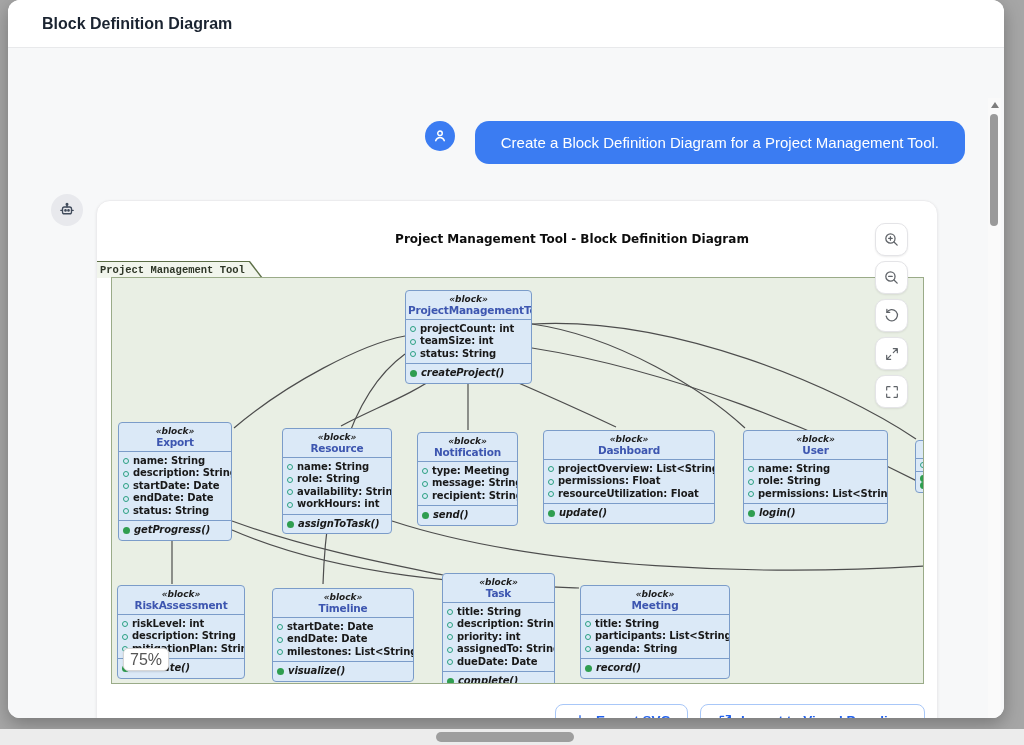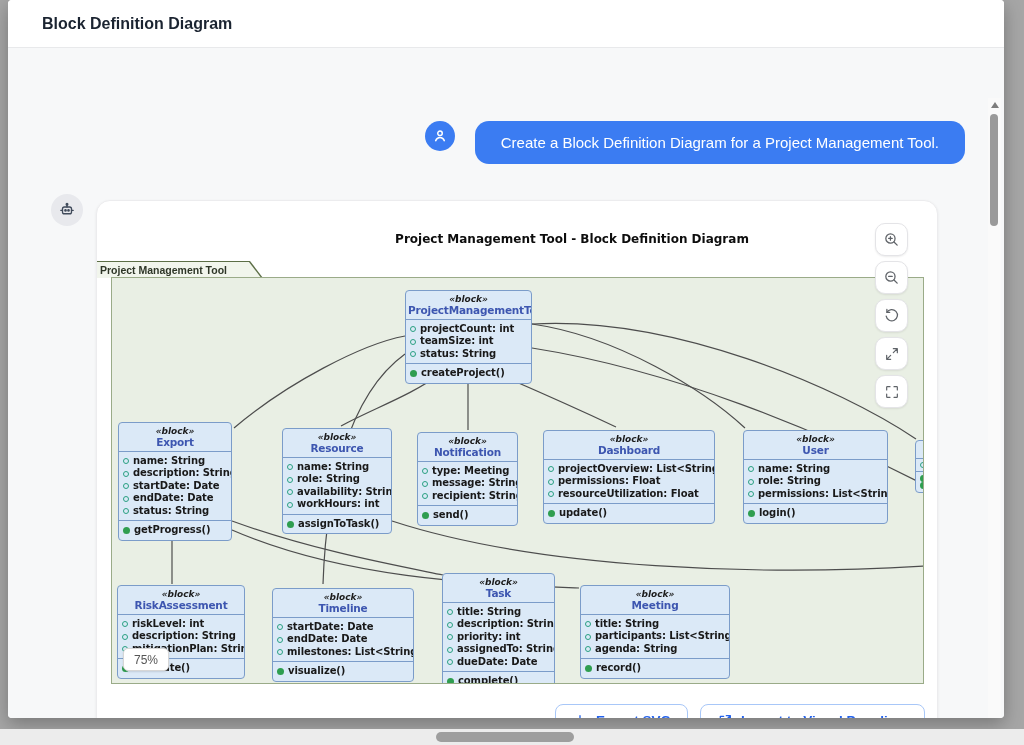--- a/index.html
+++ b/index.html
@@ -2,21 +2,21 @@
 <html style="--accent: #3b7cf2; --canvas-bg: #e9efe4; --canvas-border: #5c6e46; --block-fill: #dbe9f7; --block-border: #7b9cc9; --block-title: #3d56b0; --attr-bullet: #2aa082; --op-bullet: #2f9e50; --button-text: #2563eb; --button-border: #a8c7f8;"><head>
 <meta charset="utf-8">
 <style>
   * { margin:0; padding:0; box-sizing:border-box; }
   html,body { width:1024px; height:745px; overflow:hidden; }
   body { background:#a6a6a6; font-family:"Liberation Sans", sans-serif; position:relative; }
   #page { position:relative; width:1024px; height:745px; }
 
   
   .modal { position:absolute; left:8px; top:0; width:996px; height:718px;
-           background:#fff; border-radius:4px; box-shadow:0 6px 18px rgba(0,0,0,.28); overflow:hidden; }
+           background:#fff; border-radius:12px; box-shadow:0 6px 18px rgba(0,0,0,.28); overflow:hidden; }
   .modal-header { height:48px; background:#fff; border-bottom:1px solid #e8e9eb;
                   display:flex; align-items:center; padding-left:34px; }
   .modal-title { font-size:16px; font-weight:bold; color:#1b2431; }
   .modal-body { position:absolute; top:48px; left:0; right:0; bottom:0; background:#f7f8f9; }
 
   
   .vscroll { position:absolute; top:50px; right:3px; width:13px; height:664px; background:#fafafa; }
   .vscroll .arrow-up { position:absolute; top:4px; left:2.5px; width:0; height:0;
       border-left:4px solid transparent; border-right:4px solid transparent; border-bottom:6px solid #7d7d7d; }
   .vscroll .thumb { position:absolute; top:16px; left:2px; width:8px; height:112px; background:#9a9a9a; border-radius:4px; }
@@ -34,45 +34,45 @@
   
   .card { position:absolute; left:88px; top:152px; width:842px; height:548px; background:#fff;
           border:1px solid #ececee; border-radius:14px; box-shadow:0 1px 3px rgba(0,0,0,.07); overflow:hidden; }
   .diagram-title { position:absolute; top:31px; left:110px; right:0; text-align:center;
           font-family:"DejaVu Sans", sans-serif; font-size:12px; font-weight:bold; color:#0d0d0d; }
 
   .tab { position:absolute; left:-4px; top:60px; width:170px; height:17px;
          background:var(--canvas-border,#5c6e46); clip-path:polygon(0 0, calc(100% - 13px) 0, 100% 100%, 0 100%); }
   .tab-inner { position:absolute; left:1px; top:1px; width:calc(100% - 2px); height:100%;
          background:#f1f5ec; clip-path:polygon(0 0, calc(100% - 13px) 0, 100% 100%, 0 100%);
-         font-family:Liberation Sans, sans-serif; font-size:10.5px; font-weight:bold; color:#2e3627;
+         font-family:Liberation Mono, monospace; font-size:10.5px; font-weight:bold; color:#2e3627;
          padding:2px 0 0 6px; }
 
   .canvas { position:absolute; left:14px; top:76px; width:813px; height:407px;
             background:var(--canvas-bg,#e9efe4); border:1px solid #9aab88; overflow:hidden; }
   .connectors { position:absolute; left:0; top:0; z-index:1; }
 
   
   .block { position:absolute; z-index:2; background:var(--block-fill,#dbe9f7);
            border:1px solid var(--block-border,#7b9cc9); border-radius:4px;
            font-family:"DejaVu Sans", sans-serif; overflow:hidden; }
   .bhead { text-align:center; padding:3px 2px 2px; border-bottom:1px solid var(--block-border,#7b9cc9); }
   .stereo { font-style:italic; font-size:9px; font-weight:bold; color:#1c1c1c; line-height:1.15; }
   .bname { font-size:10.5px; font-weight:bold; color:var(--block-title,#3d56b0); letter-spacing:-.2px; line-height:1.2; white-space:nowrap; }
   .sect { padding:3px 4px; }
-  .sect.ops { border-top:1px solid var(--block-border,#7b9cc9); }
+  .sect.ops { border-top:1px solid var(--block-border,#7b9cc9);font-style:italic; }
   .row { display:flex; align-items:center; gap:4px; line-height:1.25; white-space:nowrap; }
   .lbl { font-size:10px; font-weight:bold; color:#191919; letter-spacing:-.1px; }
   .dot { width:7px; height:7px; border-radius:50%; flex:0 0 auto; }
   .dot.attr { border:1.5px solid var(--attr-bullet,#2aa082); background:transparent; width:6px; height:6px; }
   .dot.op { background:var(--op-bullet,#2f9e50); }
 
   .zoom-badge { position:absolute; left:11px; top:370px; z-index:4; width:46px; height:23px; background:#fff;
         border:1px solid #d6d6d6; border-radius:5px; box-shadow:0 1px 2px rgba(0,0,0,.12);
-        display:flex; align-items:center; justify-content:center; font-size:12px; color:#555; }
+        display:flex; align-items:center; justify-content:center; font-size:16px; color:#555; }
 
   
   .zoombar { position:absolute; left:778px; top:22px; width:34px; z-index:5; display:flex; flex-direction:column; gap:5px; }
   .zbtn { width:33px; height:33px; background:#fff; border:1px solid #e4e4e7; border-radius:10px;
           box-shadow:0 1px 2px rgba(0,0,0,.08); display:flex; align-items:center; justify-content:center; cursor:pointer; }
   .zbtn svg { stroke:#5f6368; }
 
   
   .actions { position:absolute; right:12px; top:503px; display:flex; gap:12px; }
   .act-btn { height:33px; background:#fff; border:1px solid var(--button-border,#a8c7f8); border-radius:8px;

